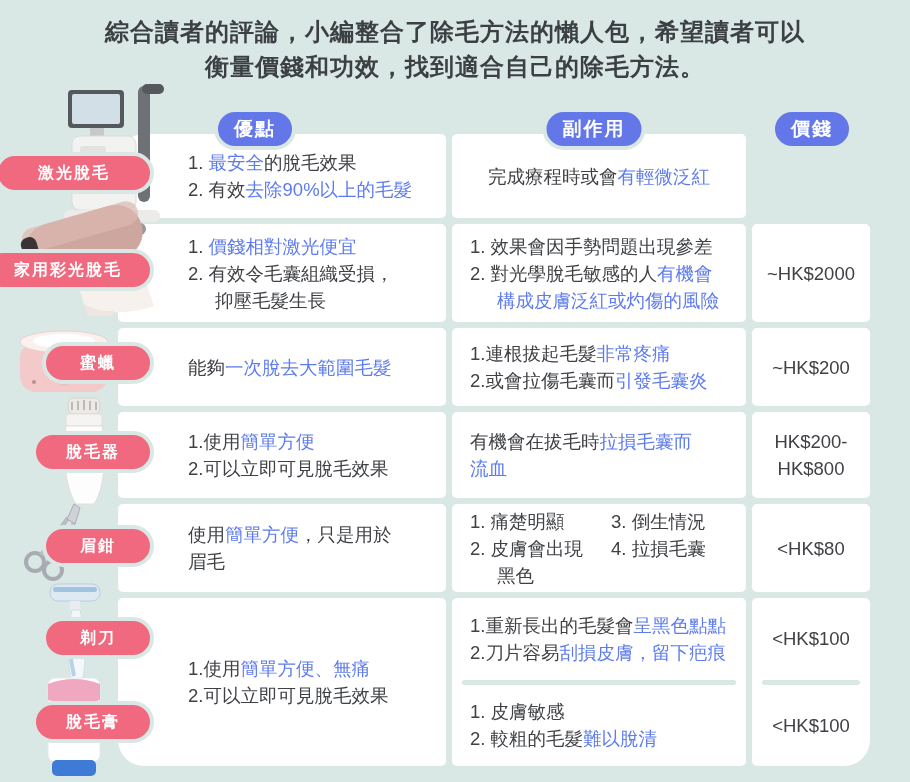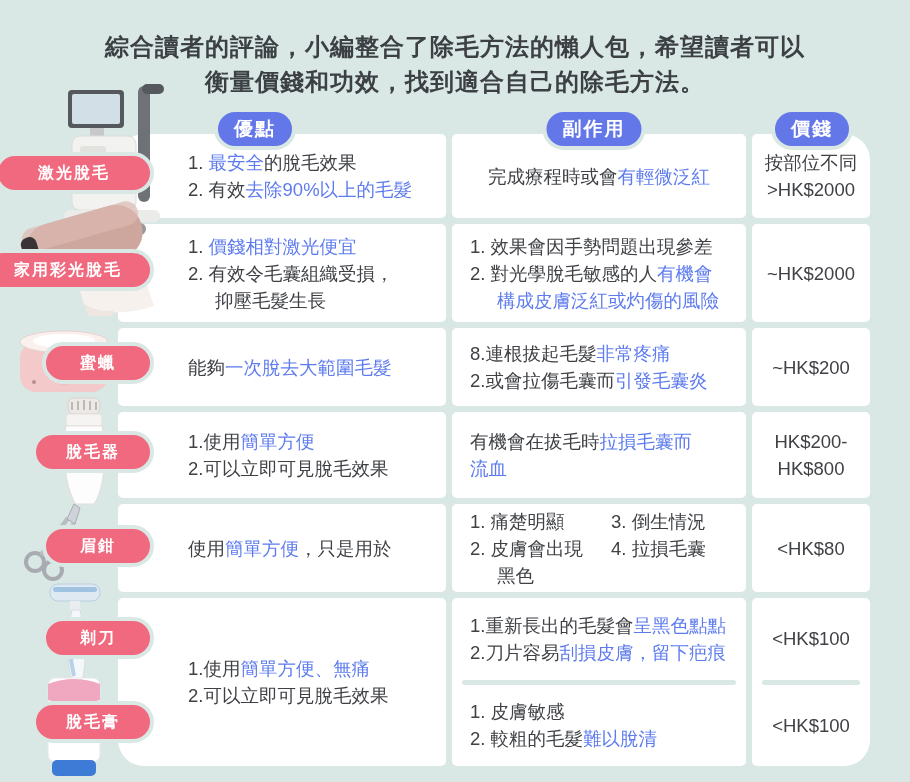--- a/index.html
+++ b/index.html
@@ -8,21 +8,21 @@
     --pink:#f0697e;
     --hl:#5d7bee;
     --ink:#3f4145;
   }
   html,body{margin:0;padding:0;}
   .stage{
     position:relative;width:910px;height:782px;background:var(--mint);
     font-family:"Liberation Sans",sans-serif;overflow:hidden;color:var(--ink);
   }
   .intro{
-    position:absolute;top:29px;left:0;right:0;text-align:center;
+    position:absolute;top:14px;left:0;right:0;text-align:center;
     font-size:24px;line-height:35px;font-weight:700;color:#3c4044;letter-spacing:1px;
   }
   
   .grid{
     position:absolute;left:118px;top:134px;width:752px;height:632px;
     display:grid;grid-template-columns:328px 294px 118px;
     grid-template-rows:84px 98px 78px 86px 88px 82px 80px;
     gap:6px;border-radius:26px;overflow:hidden;z-index:1;
   }
   .cell{
@@ -85,44 +85,40 @@
 
   <div class="grid">
 
     <div class="cell col1" style="grid-column:1;grid-row:1">
         <div class="ln"><span>1. </span><span class="hl">最安全</span><span>的脫毛效果</span></div>
         <div class="ln"><span>2. 有效</span><span class="hl">去除90%以上的毛髮</span></div>
       </div>
     <div class="cell col2 centered" style="grid-column:2;grid-row:1">
         <div class="ln"><span>完成療程時或會</span><span class="hl">有輕微泛紅</span></div>
       </div>
-    <div class="cell pricecell" style="grid-column:3;grid-row:1">
-        <div class="ln">按部位不同</div>
-        <div class="ln">&gt;HK$2000</div>
-      </div>
 
     <div class="cell col1" style="grid-column:1;grid-row:2">
         <div class="ln"><span>1. </span><span class="hl">價錢相對激光便宜</span></div>
         <div class="ln"><span>2. 有效令毛囊組織受損，</span></div>
         <div class="ln ind"><span>抑壓毛髮生長</span></div>
       </div>
     <div class="cell col2" style="grid-column:2;grid-row:2">
         <div class="ln"><span>1. 效果會因手勢問題出現參差</span></div>
         <div class="ln"><span>2. 對光學脫毛敏感的人</span><span class="hl">有機會</span></div>
         <div class="ln ind"><span class="hl">構成皮膚泛紅或灼傷的風險</span></div>
       </div>
     <div class="cell pricecell" style="grid-column:3;grid-row:2">
         <div class="ln">~HK$2000</div>
       </div>
 
     <div class="cell col1" style="grid-column:1;grid-row:3">
         <div class="ln"><span>能夠</span><span class="hl">一次脫去大範圍毛髮</span></div>
       </div>
     <div class="cell col2" style="grid-column:2;grid-row:3">
-        <div class="ln"><span>8.連根拔起毛髮</span><span class="hl">非常疼痛</span></div>
+        <div class="ln"><span>1.連根拔起毛髮</span><span class="hl">非常疼痛</span></div>
         <div class="ln"><span>2.或會拉傷毛囊而</span><span class="hl">引發毛囊炎</span></div>
       </div>
     <div class="cell pricecell" style="grid-column:3;grid-row:3">
         <div class="ln">~HK$200</div>
       </div>
 
     <div class="cell col1" style="grid-column:1;grid-row:4">
         <div class="ln"><span>1.使用</span><span class="hl">簡單方便</span></div>
         <div class="ln"><span>2.可以立即可見脫毛效果</span></div>
       </div>
@@ -130,20 +126,21 @@
         <div class="ln"><span>有機會在拔毛時</span><span class="hl">拉損毛囊而</span></div>
         <div class="ln"><span class="hl">流血</span></div>
       </div>
     <div class="cell pricecell" style="grid-column:3;grid-row:4">
         <div class="ln">HK$200-</div>
         <div class="ln">HK$800</div>
       </div>
 
     <div class="cell col1" style="grid-column:1;grid-row:5">
         <div class="ln"><span>使用</span><span class="hl">簡單方便</span><span>，只是用於</span></div>
+        <div class="ln"><span>眉毛</span></div>
       </div>
     <div class="cell col2" style="grid-column:2;grid-row:5">
       <div class="colwrap">
         <div>
             <div class="ln"><span>1. 痛楚明顯</span></div>
             <div class="ln"><span>2. 皮膚會出現</span></div>
             <div class="ln ind"><span>黑色</span></div>
           </div>
         <div>
             <div class="ln"><span>3. 倒生情況</span></div>

